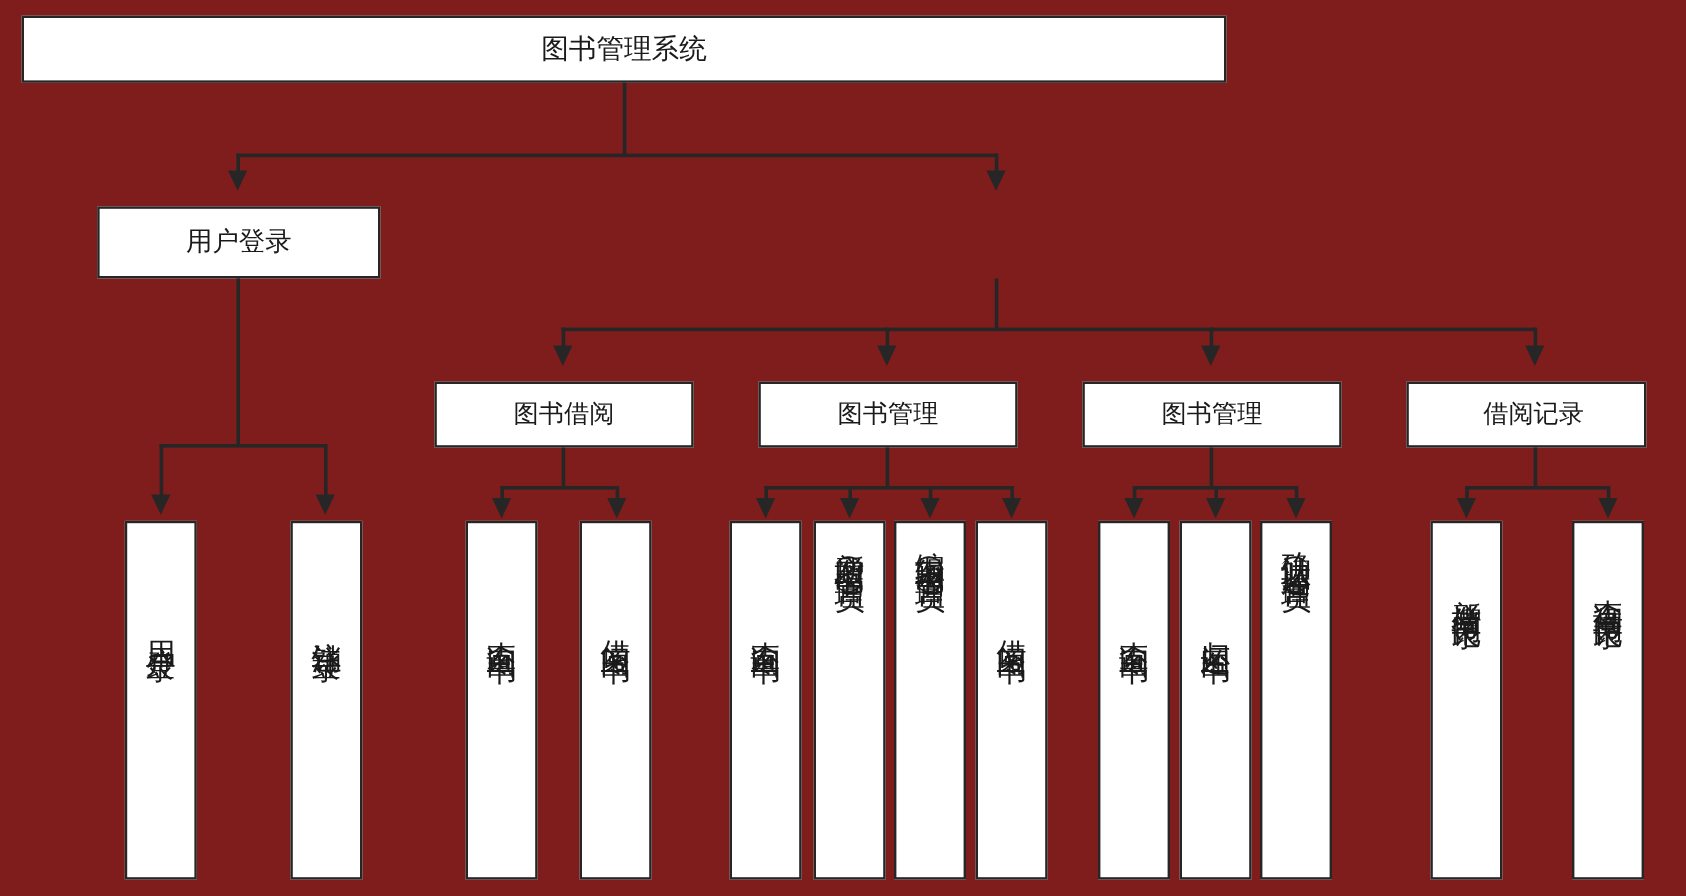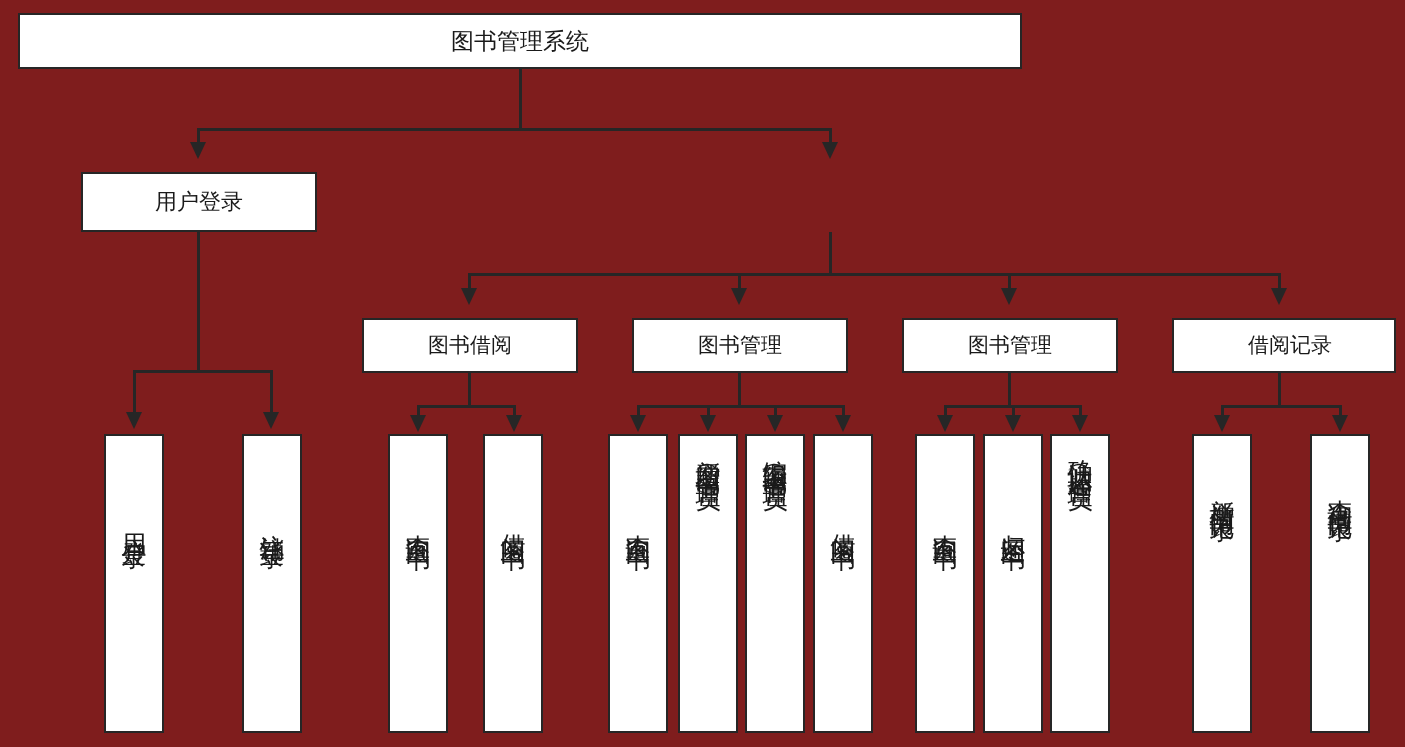--- a/index.html
+++ b/index.html
@@ -123,21 +123,21 @@
 
   <div class="node lvl3" style="left:362px;top:318px;width:216px;height:55px;">
     <span>图书借阅</span>
   </div>
   <div class="node lvl3" style="left:632px;top:318px;width:216px;height:55px;">
     <span>图书管理</span>
   </div>
   <div class="node lvl3" style="left:902px;top:318px;width:216px;height:55px;">
     <span>图书管理</span>
   </div>
-  <div class="node lvl3" style="left:1172px;top:318px;width:224px;height:55px;padding-left:12px;">
+  <div class="node lvl3" style="left:1172px;top:318px;width:200px;height:55px;padding-left:12px;">
     <span>借阅记录</span>
   </div>
 
   <div class="vline" style="left:468px;top:373px;height:34px;"></div>
   <div class="hline" style="left:417px;top:405px;width:96px;"></div>
   <div class="vline" style="left:417px;top:405px;height:12px;"></div>
   <div class="arrow" style="left:410px;top:415px;"></div>
   <div class="vline" style="left:513px;top:405px;height:12px;"></div>
   <div class="arrow" style="left:506px;top:415px;"></div>
 

